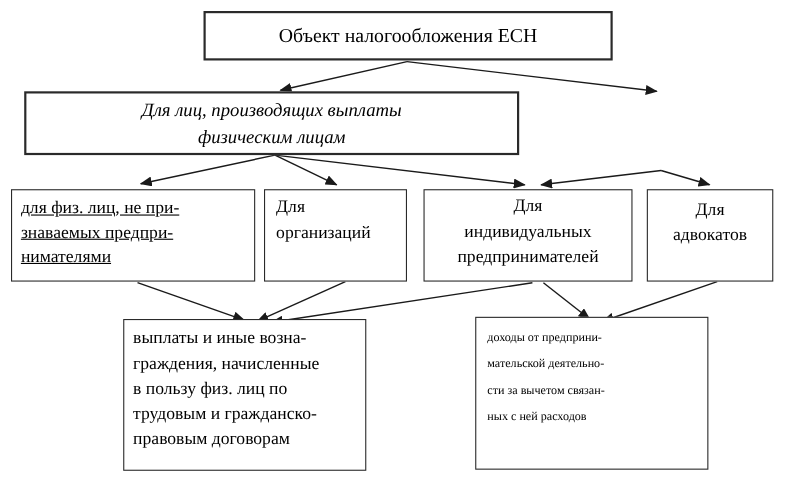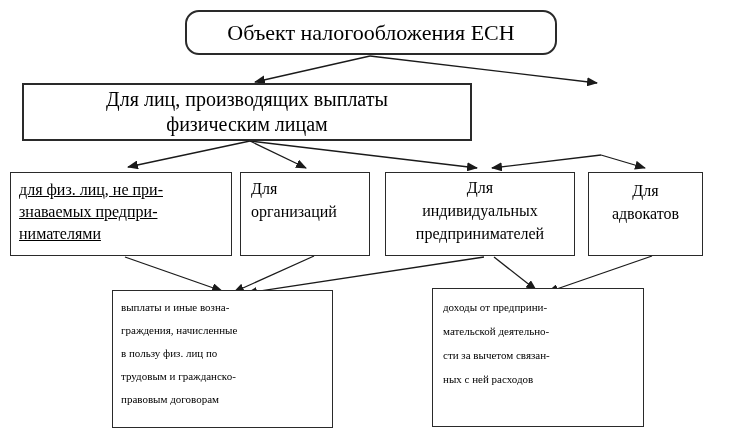--- a/index.html
+++ b/index.html
@@ -34,28 +34,28 @@
     display: block;
     white-space: pre-line;
   }
   .flex-center {
     display: flex;
     align-items: center;
     justify-content: center;
     text-align: center;
   }
   
-  .n-root        { left: 185px; top: 10px;  width: 372px; height: 45px;  font-size: 22px;   border-width: 2px; border-radius: 14px; }
-  .n-payers      { left: 22px;  top: 83px;  width: 450px; height: 58px;  font-size: 20px;   line-height: 25px; border-width: 2px; }
+  .n-root        { left: 185px; top: 10px;  width: 372px; height: 45px;  font-size: 18px;   border-width: 2px; }
+  .n-payers      { left: 22px;  top: 83px;  width: 450px; height: 58px;  font-size: 17px;   line-height: 25px; border-width: 2px; font-style: italic; }
   .n-entrepr     { left: 487px; top: 84px;  width: 230px; height: 70px;  font-size: 17px;   line-height: 26px; border-width: 2px; }
   .n-individuals { left: 10px;  top: 172px; width: 222px; height: 84px;  font-size: 16px;   line-height: 22px; padding: 6px 8px;  text-align: left; text-decoration: underline; }
   .n-orgs        { left: 240px; top: 172px; width: 130px; height: 84px;  font-size: 16px;   line-height: 23px; padding: 4px 10px; text-align: left; }
   .n-indentr     { left: 385px; top: 172px; width: 190px; height: 84px;  font-size: 16px;   line-height: 23px; padding: 3px 4px;  text-align: center; }
   .n-lawyers     { left: 588px; top: 172px; width: 115px; height: 84px;  font-size: 16px;   line-height: 23px; padding: 6px 4px;  text-align: center; }
-  .n-payments    { left: 112px; top: 290px; width: 221px; height: 138px; font-size: 11px; line-height: 23px; padding: 5px 8px;  text-align: left; }
+  .n-payments    { left: 112px; top: 290px; width: 221px; height: 138px; font-size: 16px; line-height: 23px; padding: 5px 8px;  text-align: left; }
   .n-income      { left: 432px; top: 288px; width: 212px; height: 139px; font-size: 11px; line-height: 24px; padding: 6px 10px; text-align: left; }
 </style>
 </head>
 <body>
 
 <div class="canvas">
 
   <svg class="edges" width="736" height="437" viewBox="0 0 736 437" xmlns="http://www.w3.org/2000/svg">
     <defs>
       <marker id="arrowhead" markerUnits="userSpaceOnUse" markerWidth="11" markerHeight="9" refX="10" refY="4.5" orient="auto">

